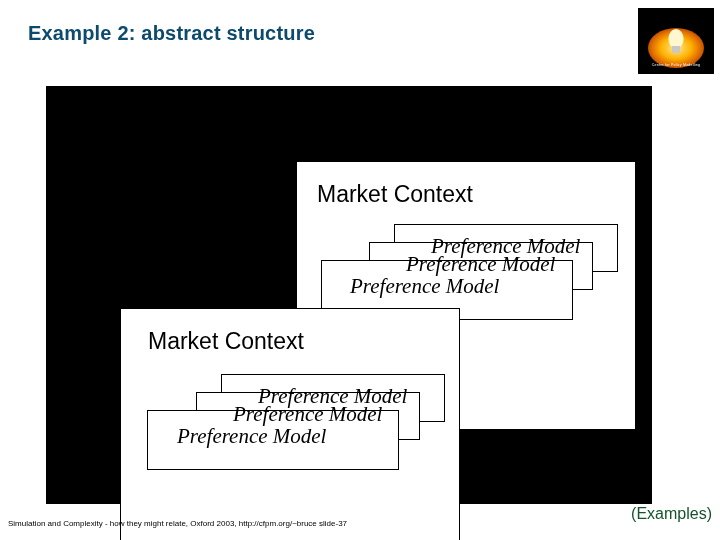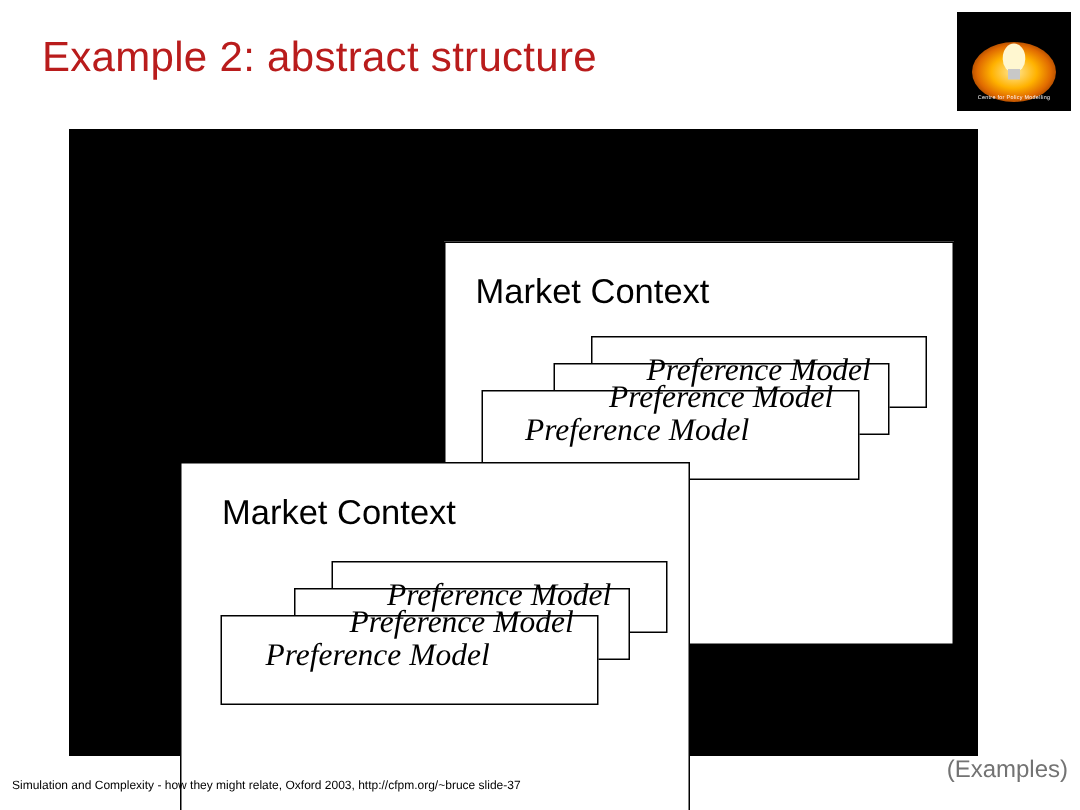--- a/index.html
+++ b/index.html
@@ -14,23 +14,23 @@
     font-family: "Liberation Sans", sans-serif;
     overflow: hidden;
   }
 
   
   .slide-title {
     position: absolute;
     left: 28px;
     top: 22px;
     width: 600px;
-    font-size: 28px;
-    font-weight: normal;
-    color: #b91c1c;
+    font-size: 20px;
+    font-weight: bold;
+    color: #0c4a6e;
     letter-spacing: 0.2px;
     white-space: nowrap;
   }
 
   
   .logo {
     position: absolute;
     left: 638px;
     top: 8px;
     width: 76px;
@@ -203,21 +203,21 @@
     left: 131px;
     top: 338px;
   }
 
   
   .examples {
     position: absolute;
     right: 8px;
     top: 505px;
     font-size: 16px;
-    color: #737373;
+    color: #14532d;
     white-space: nowrap;
   }
   .footnote {
     position: absolute;
     left: 8px;
     top: 519px;
     font-size: 8px;
     color: #000000;
     white-space: nowrap;
     text-align: center;

